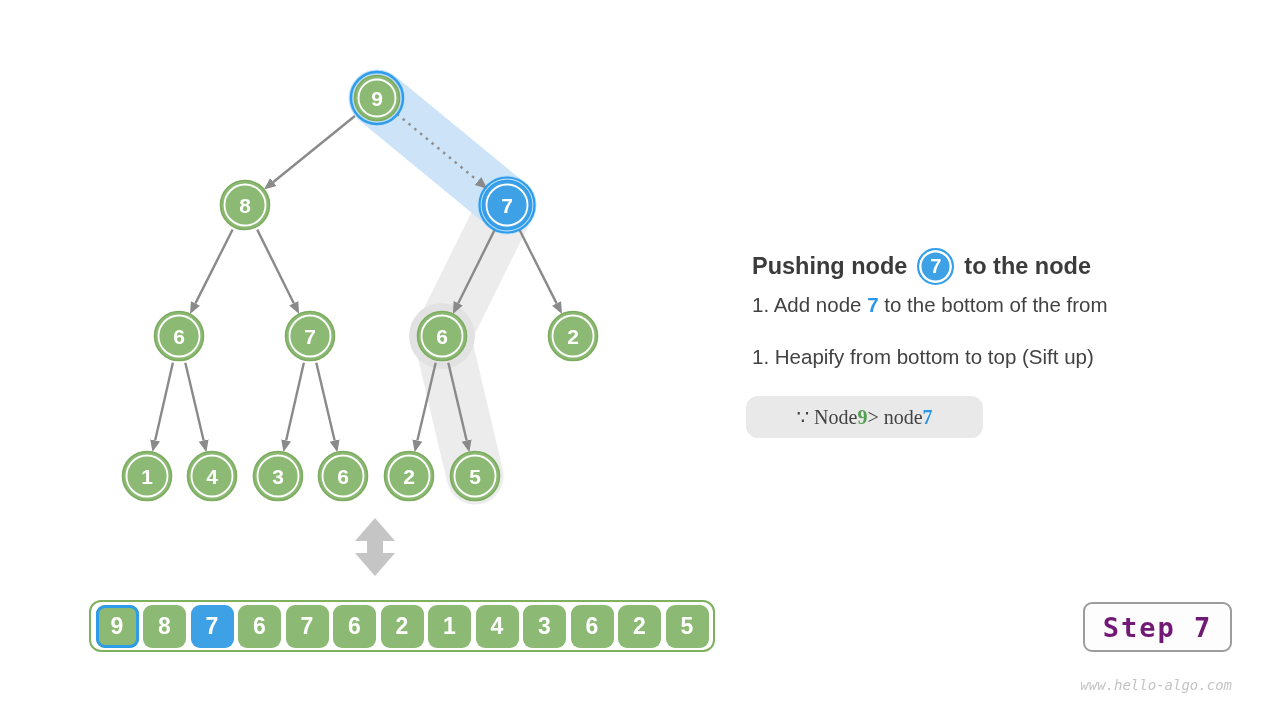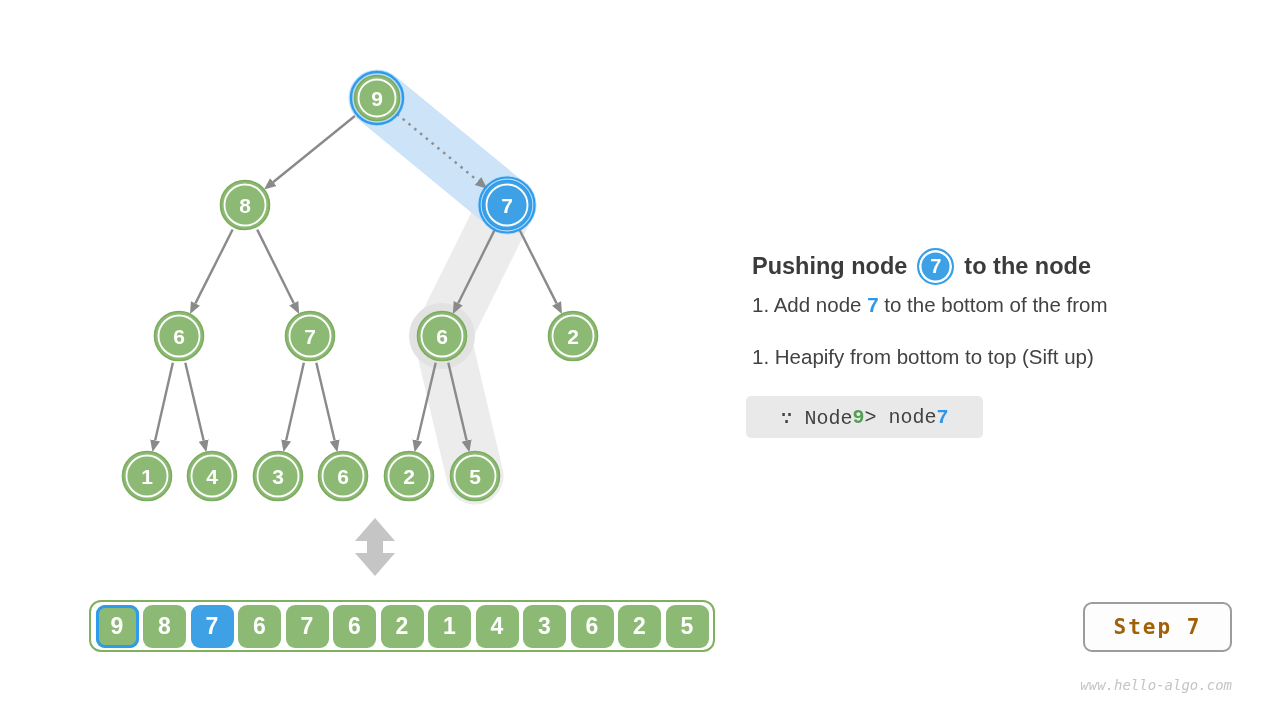--- a/index.html
+++ b/index.html
@@ -22,42 +22,42 @@
     display:flex; align-items:center; justify-content:center;
     flex:0 0 auto;
   }
   .step-line {
     position:absolute; left:752px; font-size:20.5px; color:#424242; white-space:nowrap;
   }
   .step-line.n0 { top:293px; }
   .step-line.n1 { top:345px; }
   .note-box {
     position:absolute; left:746px; top:396px; width:237px; height:42px;
-    background:#e9e9e9; border-radius:5px;
+    background:#e9e9e9; border-radius:12px;
     display:flex; align-items:center; justify-content:center;
     font-size:20px; color:#424242; white-space:nowrap;
-    font-family:Liberation Mono, monospace;
+    font-family:Liberation Serif, serif;
   }
   .array-wrap {
     position:absolute; left:89px; top:600px; width:622px; height:48px;
     border:2px solid #7fb05e; border-radius:12px;
     display:flex; align-items:center; justify-content:center; gap:4.5px;
   }
   .cell {
     width:43px; height:43px; border-radius:9px; background:#8cba74;
     color:#fff; font-weight:bold; font-size:23px;
     display:flex; align-items:center; justify-content:center; flex:0 0 auto;
   }
   .cell.blue { background:#3ea1e6; }
   .cell.outlined { box-shadow: inset 0 0 0 3px #2d9ceb; }
   .step-button {
     position:absolute; left:1083px; top:602px; width:145px; height:46px;
     border:2px solid #9c9c9c; border-radius:9px; background:#fdfdfd;
-    color:#a16207; font-family:"DejaVu Sans Mono", monospace;
-    font-weight:bold; font-size:21px; letter-spacing:2px;
+    color:#701a75; font-family:"DejaVu Sans Mono", monospace;
+    font-weight:bold; font-size:27px; letter-spacing:2px;
     display:flex; align-items:center; justify-content:center;
     cursor:pointer;
   }
   .watermark {
     position:absolute; left:1075px; top:677px; width:157px; text-align:right;
     font-family:"DejaVu Sans Mono", monospace; font-size:14px; color:#c4c4c4;
     white-space:nowrap;
     font-style:italic;
   }
 </style>

